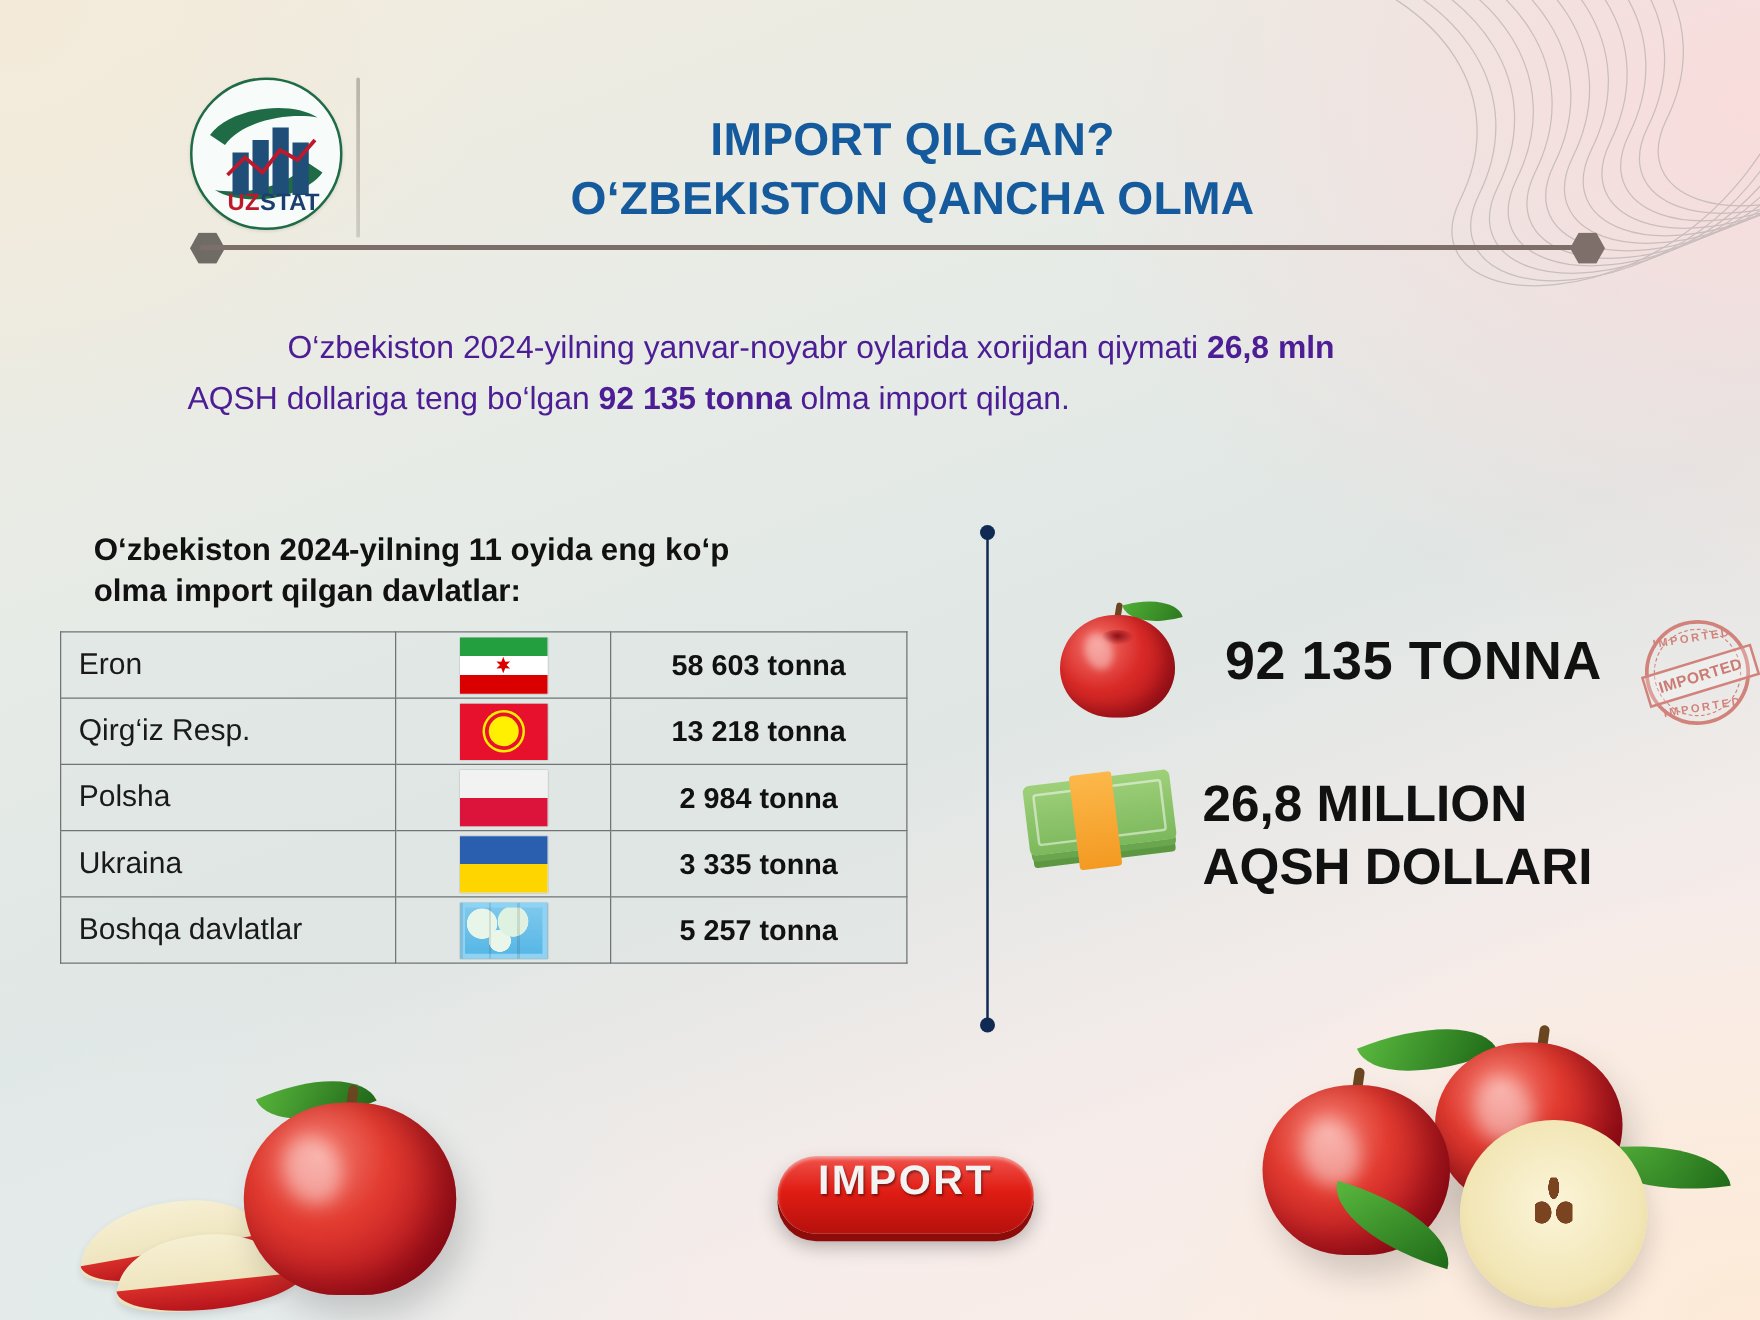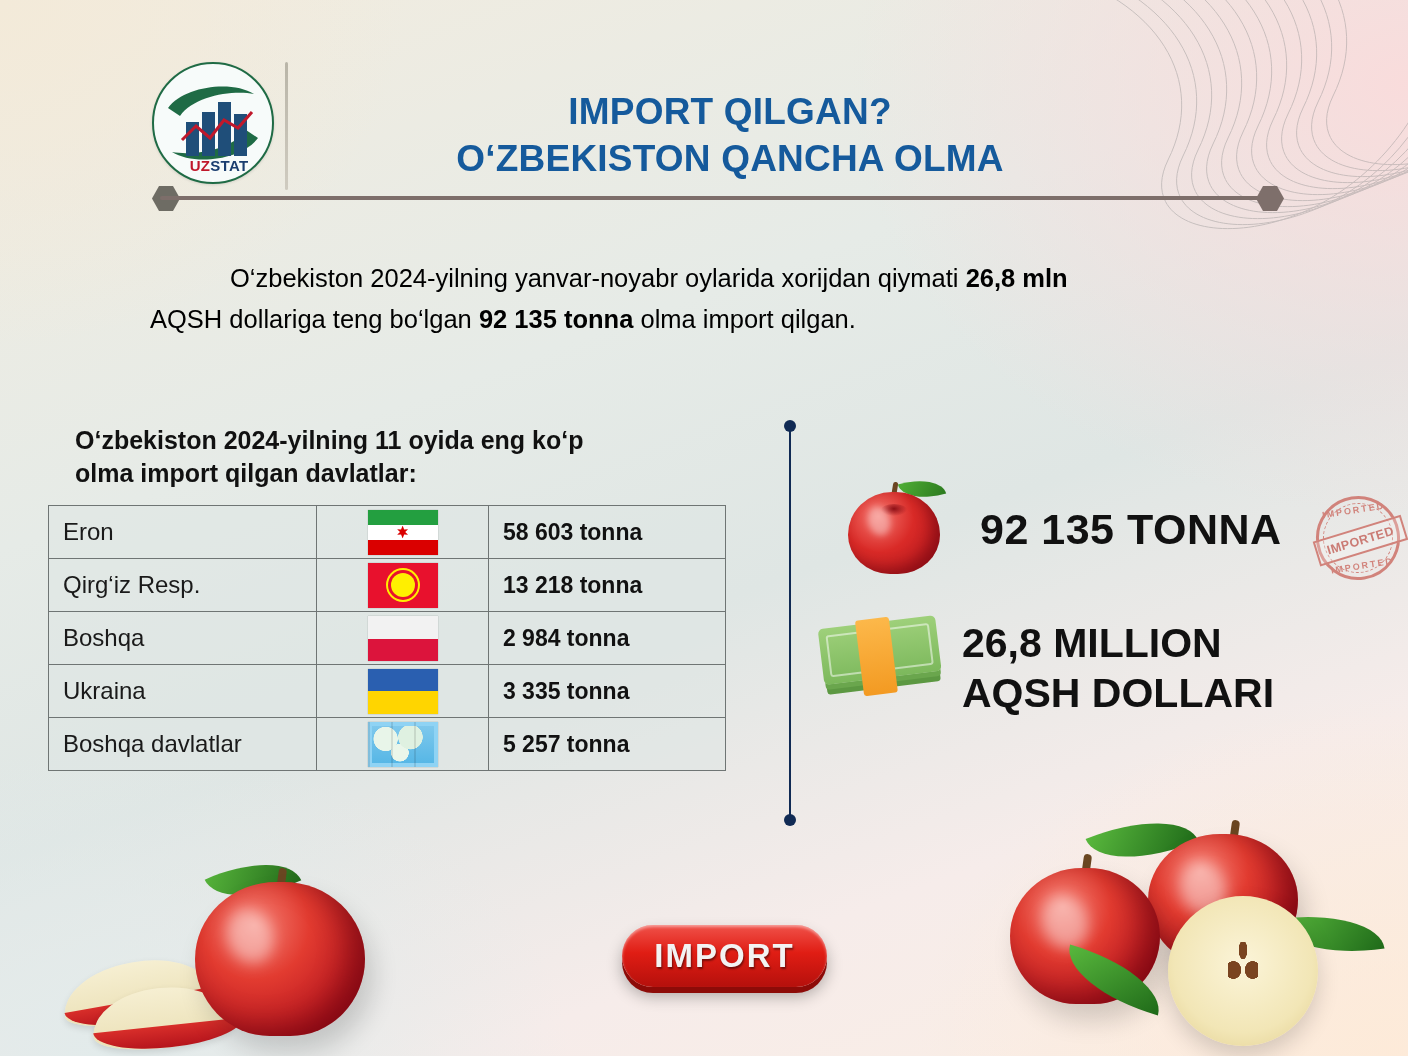--- a/index.html
+++ b/index.html
@@ -19,59 +19,59 @@
   .swirl{position:absolute;top:-40px;right:-30px;width:430px;height:300px;opacity:.55;}
 
   
   .logo-wrap{position:absolute;left:152px;top:62px;width:128px;height:128px;}
   .logo-circle{
     width:118px;height:118px;border-radius:50%;
     background:#f7fbfa;border:2px solid #1f6b45;position:relative;overflow:hidden;
     box-shadow:0 1px 3px rgba(0,0,0,.12);
   }
   .logo-txt{position:absolute;left:12px;right:0;bottom:8px;text-align:center;
-    font-size:15px;font-weight:bold;letter-spacing:.3px;}
+    font-size:19px;font-weight:bold;letter-spacing:.3px;}
   .logo-uz{color:#c0182b;} .logo-stat{color:#1b3e6f;}
 
   .vdiv-head{position:absolute;left:285px;top:62px;width:3px;height:128px;
     background:linear-gradient(#b9b5a8,#cfcbc0);border-radius:2px;}
 
   .title{
     position:absolute;left:330px;top:88px;width:800px;text-align:center;
     color:#155a9c;font-size:37px;font-weight:bold;line-height:1.28;
     letter-spacing:.2px;
   }
 
   .rule{position:absolute;left:160px;top:196px;width:1112px;height:4px;
     background:#7d6e6a;border-radius:2px;}
   .hex{position:absolute;width:28px;height:25px;background:#6e6c64;top:186px;
     clip-path:polygon(25% 0%,75% 0%,100% 50%,75% 100%,25% 100%,0% 50%);}
   .hex.l{left:152px;} .hex.r{left:1256px;background:#7e6f6b;}
 
   
   .intro{
     position:absolute;left:150px;top:258px;width:1115px;
-    font-size:25.5px;color:#000000;line-height:1.62;text-align:left;
+    font-size:25.5px;color:#4c1d95;line-height:1.62;text-align:left;
   }
   .intro .ln1{display:block;text-indent:80px;}
   .intro b{font-weight:bold;}
 
   
   .tbl-head{
     position:absolute;left:75px;top:424px;width:650px;
     font-size:25px;font-weight:bold;color:#111;line-height:1.33;
   }
   table.imp{
     position:absolute;left:48px;top:505px;width:678px;border-collapse:collapse;
     background:rgba(222,230,228,.55);
   }
   table.imp td{border:1.6px solid #6f7574;height:52px;padding:0 14px;vertical-align:middle;}
   td.c-name{width:275px;font-size:24px;color:#1a1a1a;}
   td.c-flag{width:160px;text-align:center;padding:0;}
-  td.c-val{width:243px;font-size:23px;font-weight:bold;color:#111;}
+  td.c-val{width:243px;text-align:center;font-size:23px;font-weight:bold;color:#111;}
 
   
   .flag{display:inline-block;width:70px;height:45px;position:relative;overflow:hidden;
         box-shadow:0 0 1px rgba(0,0,0,.35);vertical-align:middle;}
   .fl-ir{background:linear-gradient(#239f40 0 33.3%,#fff 33.3% 66.6%,#da0000 66.6% 100%);}
   .fl-ir:after{content:"";position:absolute;left:50%;top:50%;width:13px;height:13px;
     transform:translate(-50%,-50%);background:#da0000;
     clip-path:polygon(50% 0,62% 30%,92% 28%,70% 50%,92% 72%,62% 70%,50% 100%,38% 70%,8% 72%,30% 50%,8% 28%,38% 30%);}
   .fl-kg{background:#e8112d;}
   .fl-kg:after{content:"";position:absolute;left:50%;top:50%;width:24px;height:24px;
@@ -175,21 +175,21 @@
     border-radius:0 100% 0 100%;}
   .lb-1{left:1090px;top:818px;transform:rotate(-22deg);}
   .lb-2{left:1062px;top:958px;transform:rotate(16deg);}
   .lb-3{left:1278px;top:912px;transform:rotate(-8deg);}
 
   
   .import-btn{
     position:absolute;left:622px;top:925px;width:205px;height:62px;border-radius:34px;
     background:linear-gradient(#f0524a 0%, #e01d14 45%, #b5100c 100%);
     box-shadow:0 6px 0 #8d0b08, 0 9px 16px rgba(0,0,0,.3), inset 0 2px 3px rgba(255,255,255,.45);
-    display:flex;align-items:center;justify-content:center;
+    display:flex;align-items:flex-start;justify-content:center;
   }
   .import-btn span{color:#f3f3f3;font-size:33px;font-weight:bold;letter-spacing:2px;
     text-shadow:1px 2px 2px rgba(0,0,0,.45);}
 </style>
 </head>
 <body>
 
 <div class="layer">
   <svg class="swirl" viewBox="0 0 430 300">
     <g fill="none" stroke="#8d8d8d" stroke-width="1" opacity="0.75">
@@ -252,21 +252,21 @@
       <td class="c-name">Eron</td>
       <td class="c-flag"><span class="flag fl-ir"></span></td>
       <td class="c-val">58 603 tonna</td>
     </tr>
     <tr>
       <td class="c-name">Qirg‘iz Resp.</td>
       <td class="c-flag"><span class="flag fl-kg"></span></td>
       <td class="c-val">13 218  tonna</td>
     </tr>
     <tr>
-      <td class="c-name">Boshqa</td>
+      <td class="c-name">Polsha</td>
       <td class="c-flag"><span class="flag fl-pl"></span></td>
       <td class="c-val">2 984  tonna</td>
     </tr>
     <tr>
       <td class="c-name">Ukraina</td>
       <td class="c-flag"><span class="flag fl-ua"></span></td>
       <td class="c-val">3 335  tonna</td>
     </tr>
     <tr>
       <td class="c-name">Boshqa davlatlar</td>

